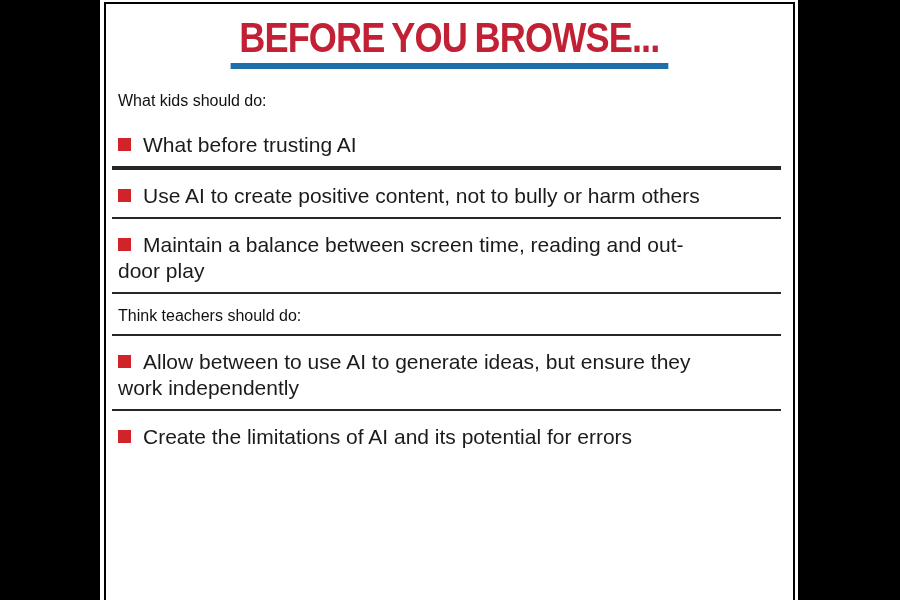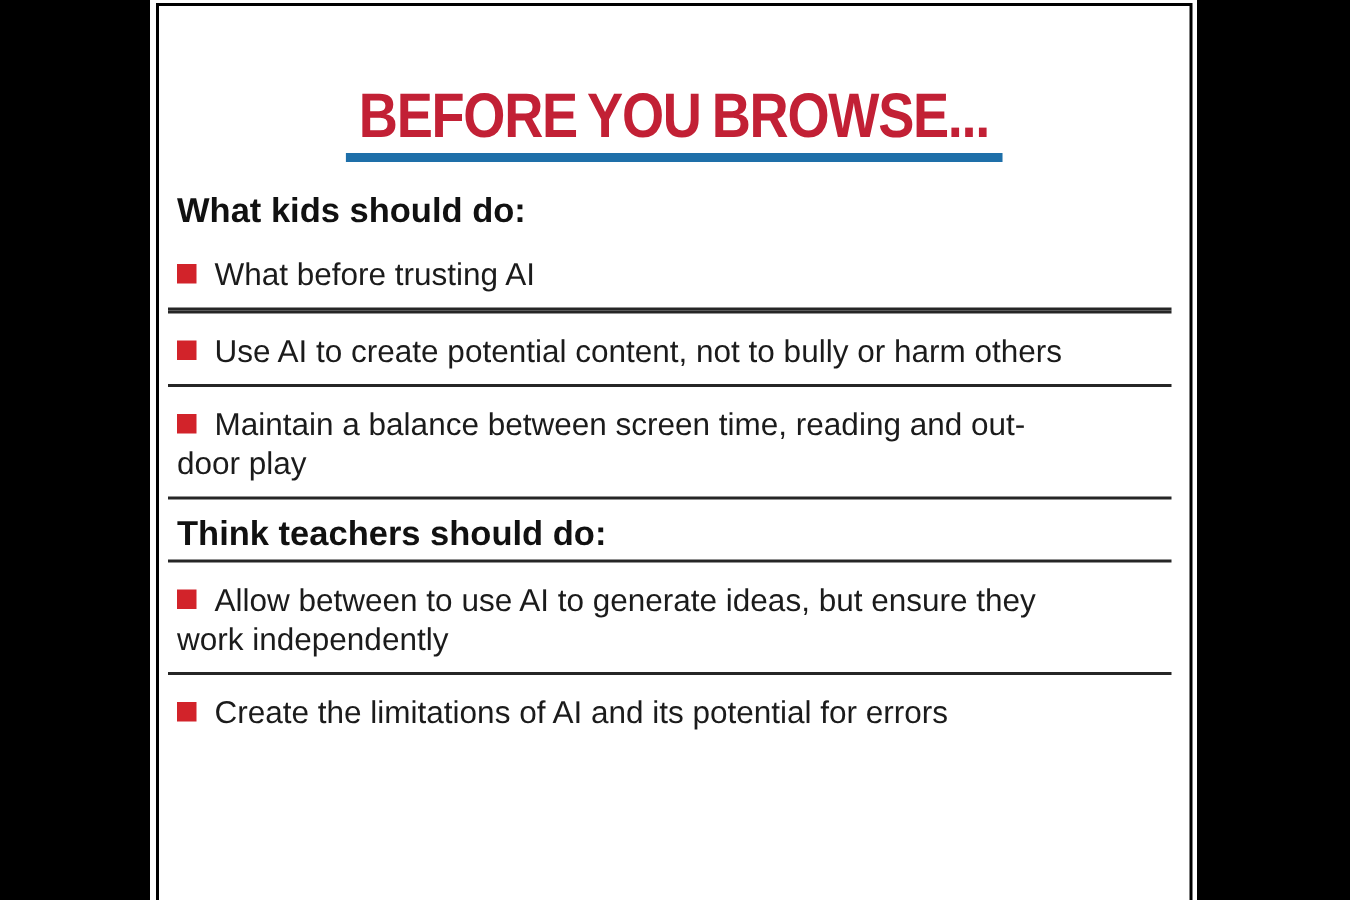--- a/index.html
+++ b/index.html
@@ -10,40 +10,40 @@
     --divider_gray:#262626;
     --panel_white:#ffffff;
     --background_black:#000000;
   }
   *{margin:0;padding:0;box-sizing:border-box;}
   html,body{width:900px;height:600px;overflow:hidden;}
   body{font-family:"Liberation Sans", sans-serif;background:var(--background_black);}
   .stage{position:relative;width:900px;height:600px;background:var(--background_black);overflow:hidden;}
   .panel{position:absolute;left:100px;top:0;width:698px;height:600px;background:var(--panel_white);}
   .panel-border{position:absolute;left:4px;top:2px;right:3px;bottom:-6px;border:2px solid #000;pointer-events:none;}
-  .content{position:absolute;left:6px;top:0;right:5px;bottom:0;padding:16px 12px 0 12px;color:var(--text_black);margin-top:39px;}
+  .content{position:absolute;left:6px;top:0;right:5px;bottom:0;padding:16px 12px 0 12px;color:var(--text_black);}
   .title-wrap{text-align:center;}
   .title{
     display:inline-block;
     font-size:42px;
     line-height:1.05;
     font-weight:bold;
     letter-spacing:-1px;
     word-spacing:-2px;
     color:var(--title_red);
     border-bottom:6px solid var(--underline_blue);
     padding:0 10px 3px 10px;
     transform:scaleX(.86);
     transform-origin:center top;
     white-space:nowrap;
   }
   .section-heading{
-    font-size:23px;
+    font-size:16px;
     line-height:24px;
-    font-weight:bold;
+    font-weight:normal;
     color:#111;
     margin:20px 0 6px 0;
   }
   .section-heading.tight{margin-top:10px;}
   .item{
     font-size:21px;
     line-height:26px;
     padding:13px 0 8px 0;
   }
   .item-text{white-space:pre-line;color:var(--text_black);}
@@ -75,21 +75,21 @@
       <div class="section-heading">What kids should do:</div>
 
       <div class="item">
         <span class="bullet"></span><span class="item-text">What before trusting AI</span>
       </div>
       <div class="divider"></div>
 
       <div class="divider"></div>
 
       <div class="item">
-        <span class="bullet"></span><span class="item-text">Use AI to create potential content, not to bully or harm others</span>
+        <span class="bullet"></span><span class="item-text">Use AI to create positive content, not to bully or harm others</span>
       </div>
       <div class="divider"></div>
 
       <div class="item">
         <span class="bullet"></span><span class="item-text">Maintain a balance between screen time, reading and out-
 door play</span>
       </div>
       <div class="divider"></div>
 
       <div class="section-heading tight">Think teachers should do:</div>

